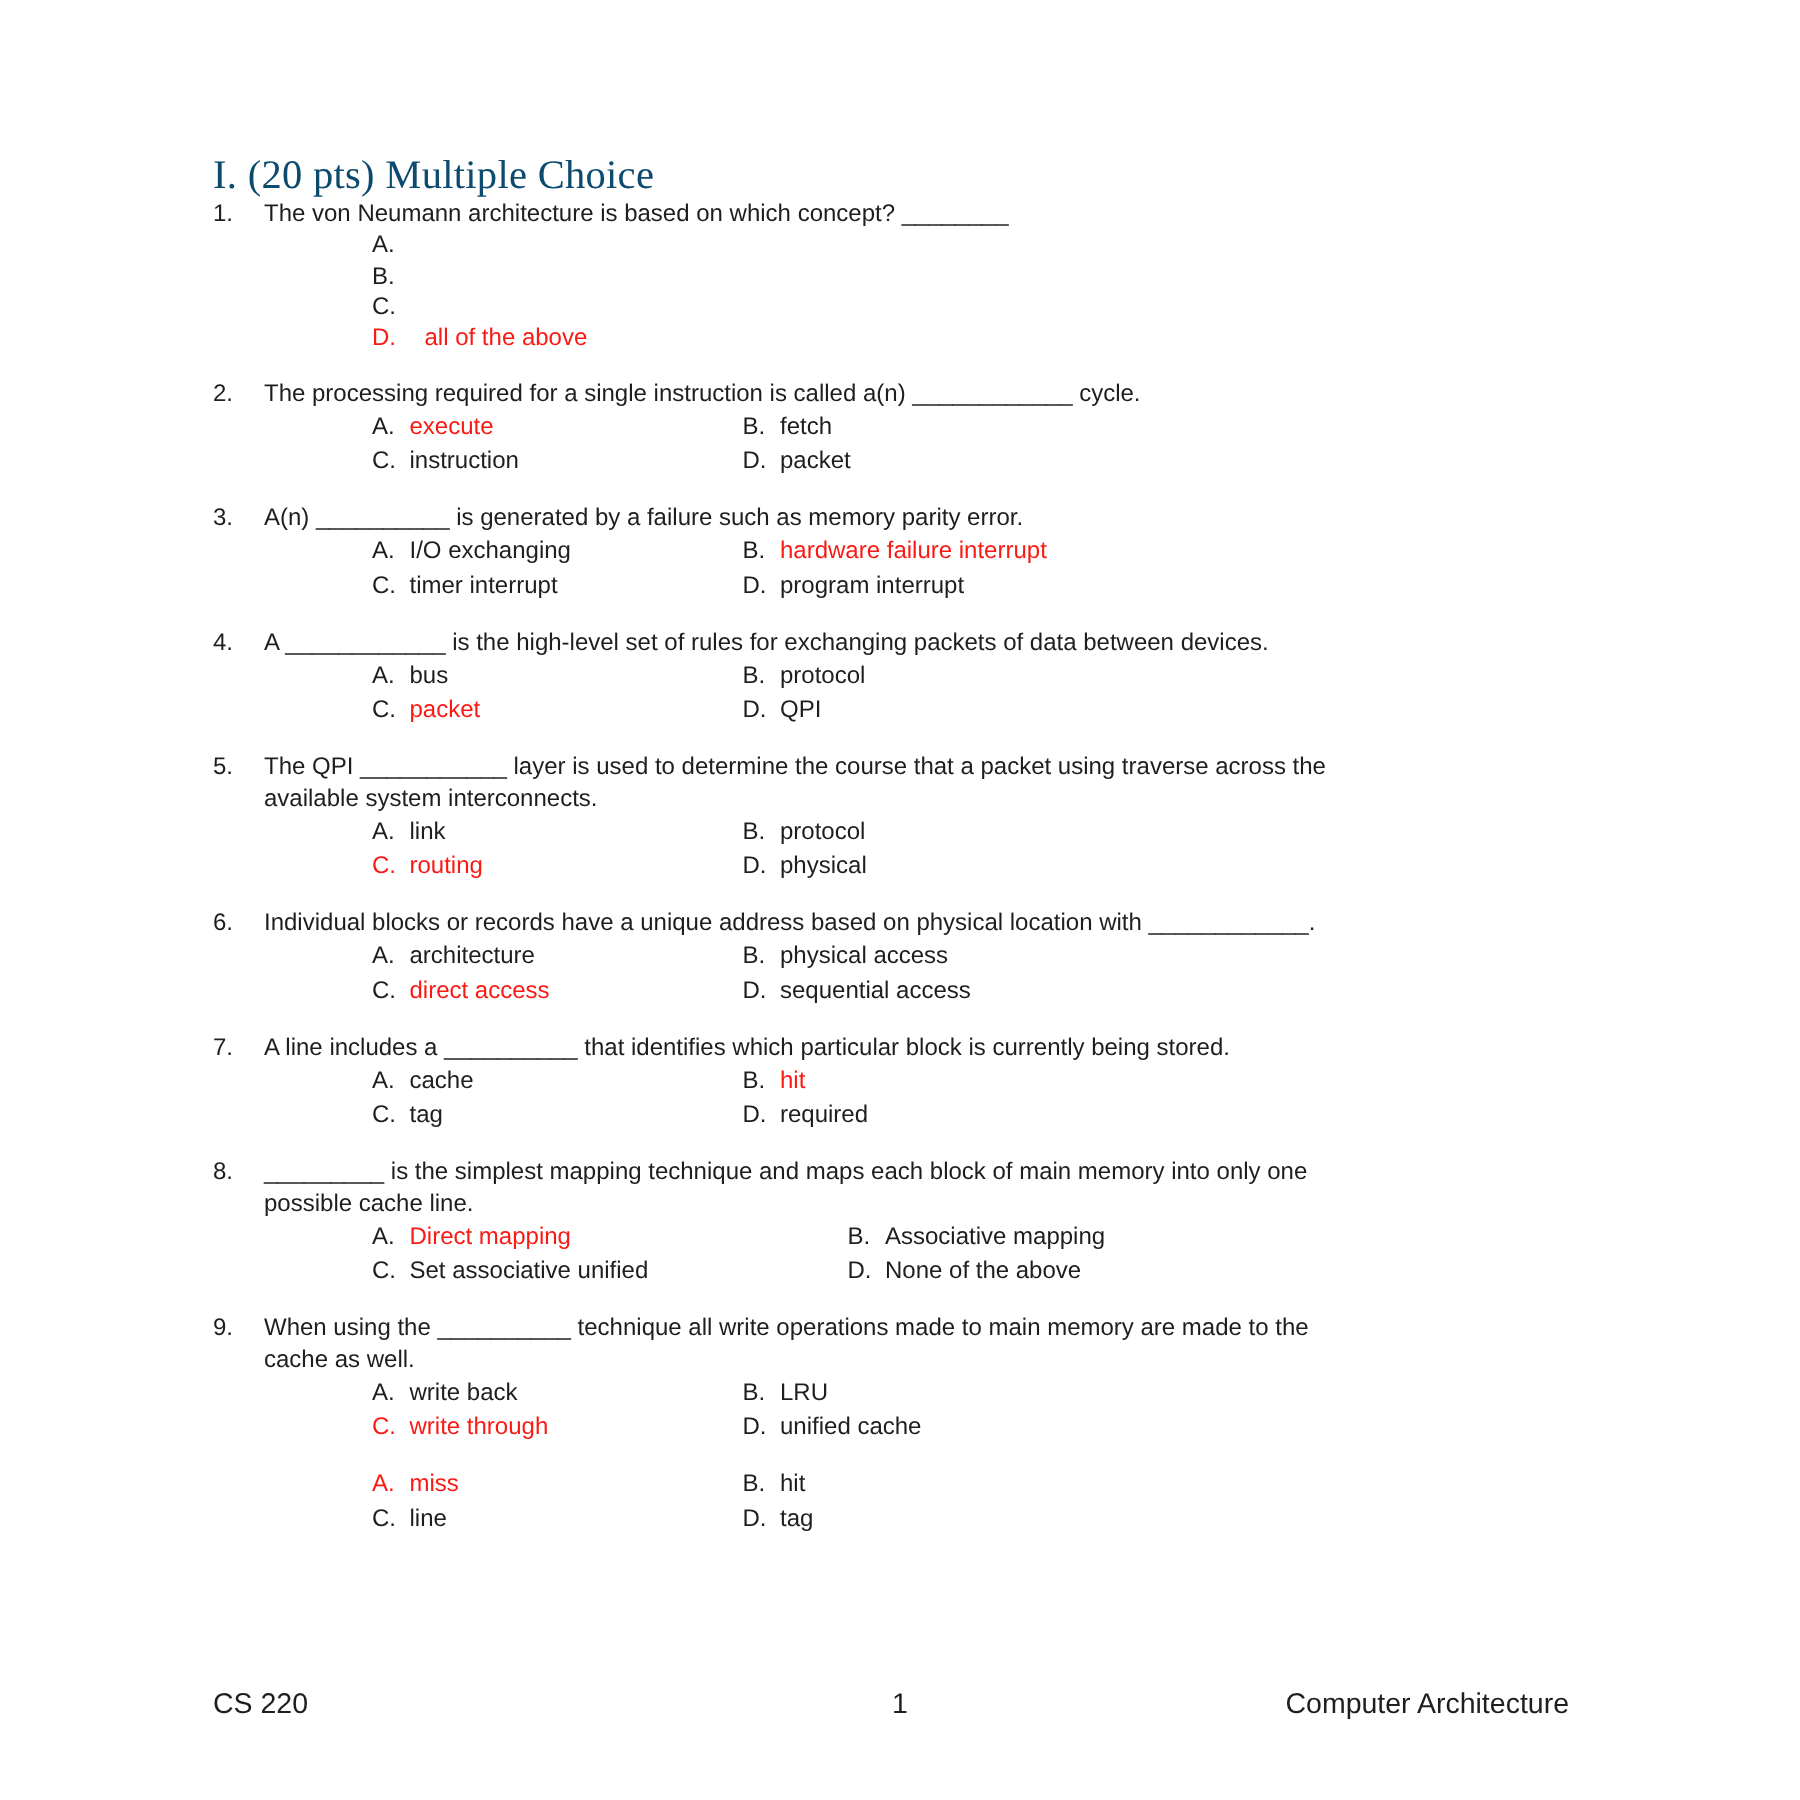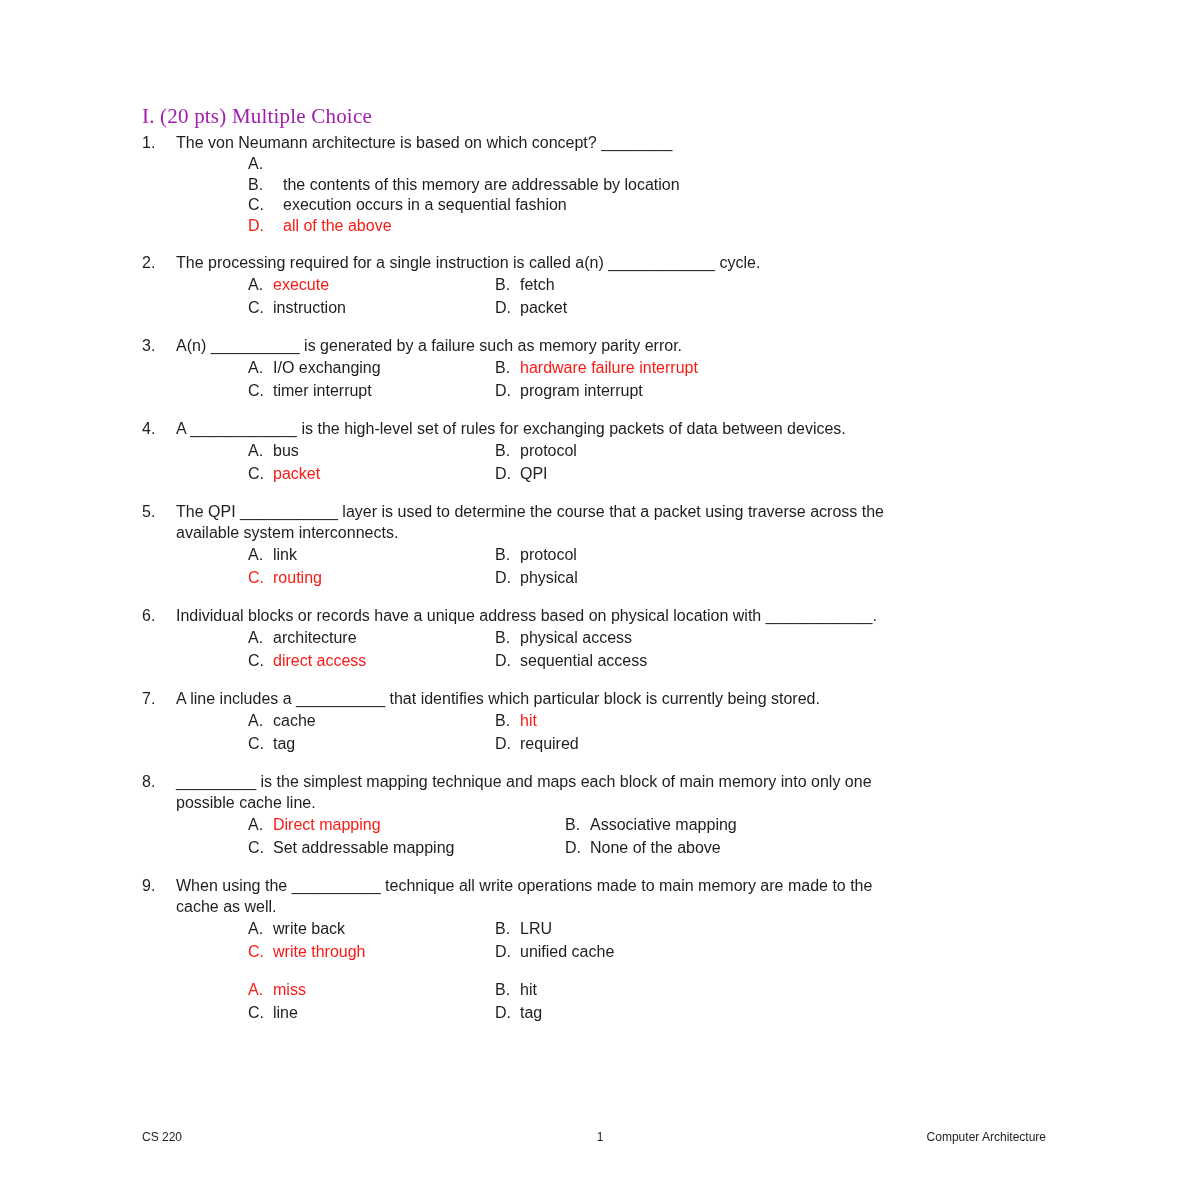--- a/index.html
+++ b/index.html
@@ -3,36 +3,36 @@
 <meta charset="utf-8">
 <style>
   html,body{margin:0;padding:0;}
   body{
     width:1200px;height:1200px;background:#ffffff;position:relative;overflow:hidden;
     font-family:"Liberation Sans",sans-serif;color:var(--text,#1e1e1e);
   }
   .content{position:absolute;left:142px;top:103px;width:922px;}
   .heading{
     font-family:"Liberation Serif","DejaVu Serif",serif;
-    font-size:21px;line-height:27px;font-weight:400;color:#a21caf;
+    font-size:27px;line-height:27px;font-weight:400;color:#0c4a6e;
     margin:0 0 2px 0;letter-spacing:0.2px;
   }
   .question{font-size:16px;margin-bottom:15px;}
   .q-line{display:flex;line-height:21px;}
   .q-num{width:34px;flex:none;}
   .q-text{white-space:pre-wrap;flex:1;}
   .options{margin-left:106px;margin-top:1px;}
   .opt-row{display:grid;grid-template-columns:247px auto;height:23px;line-height:21px;}
   .question.wide2 .opt-row{grid-template-columns:317px auto;}
   .question.single .opt-row{display:block;height:20.7px;line-height:20.7px;}
   .opt{display:flex;}
   .opt-label{width:25px;flex:none;}
   .question.single .opt-label{width:35px;}
   .red{color:var(--red,#fa1a14);}
-  .footer{position:absolute;left:142px;right:142px;top:1127px;height:22px;font-size:12px;line-height:20px;}
+  .footer{position:absolute;left:142px;right:142px;top:1127px;height:22px;font-size:19px;line-height:20px;}
   .footer .f-left{position:absolute;left:0;top:0;}
   .footer .f-center{position:absolute;left:50%;top:0;transform:translateX(-50%);}
   .footer .f-right{position:absolute;right:12px;top:0;}
 </style>
 </head>
 <body style="--text: #1e1e1e; --red: #fa1a14;">
 
 <div class="content">
   <h1 class="heading">I. (20 pts) Multiple Choice</h1>
   <div id="questions">
@@ -43,27 +43,25 @@
         </div>
         <div class="options">
           <div class="opt-row">
             <span class="opt">
               <span class="opt-label">A.</span>
             </span>
           </div>
           <div class="opt-row">
             <span class="opt">
               <span class="opt-label">B.</span>
-              <span class="opt-text">the contents of this memory are addressable by location</span>
-            </span>
-          </div>
-          <div class="opt-row">
-            <span class="opt">
-              <span class="opt-label">C.</span>
-              <span class="opt-text">execution occurs in a sequential fashion</span>
+            </span>
+          </div>
+          <div class="opt-row">
+            <span class="opt">
+              <span class="opt-label">C.</span>
             </span>
           </div>
           <div class="opt-row">
             <span class="opt">
               <span class="opt-label red">D.</span>
               <span class="opt-text red">all of the above</span>
             </span>
           </div>
         </div>
       </div>
@@ -249,21 +247,21 @@
               <span class="opt-text red">Direct mapping</span>
             </span>
             <span class="opt">
               <span class="opt-label">B.</span>
               <span class="opt-text">Associative mapping</span>
             </span>
           </div>
           <div class="opt-row">
             <span class="opt">
               <span class="opt-label">C.</span>
-              <span class="opt-text">Set addressable mapping</span>
+              <span class="opt-text">Set associative unified</span>
             </span>
             <span class="opt">
               <span class="opt-label">D.</span>
               <span class="opt-text">None of the above</span>
             </span>
           </div>
         </div>
       </div>
       <div class="question">
         <div class="q-line">

